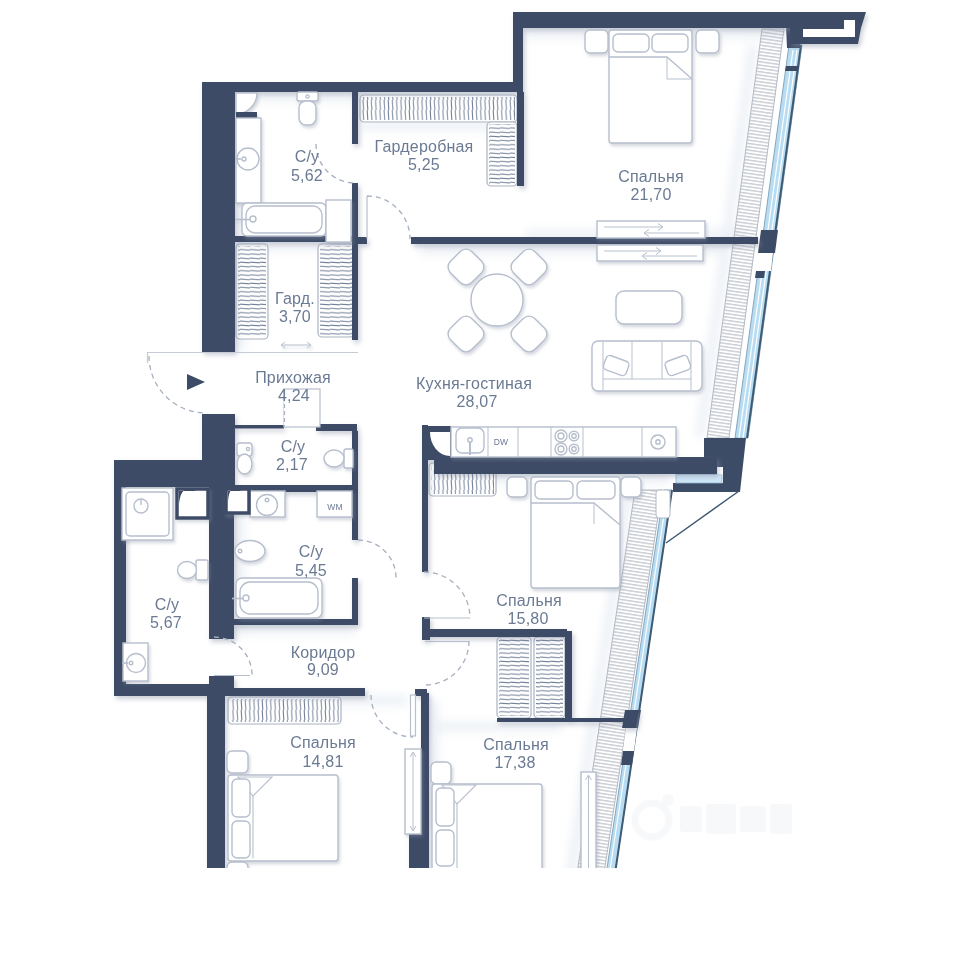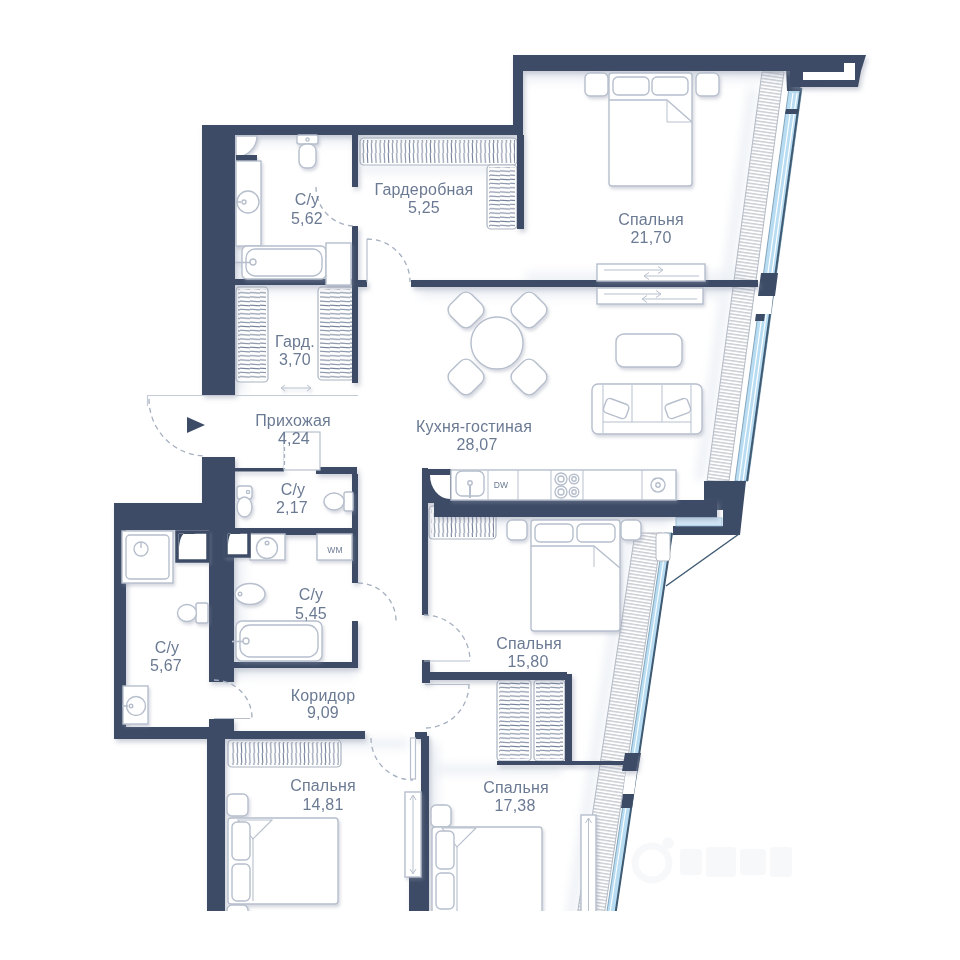--- a/index.html
+++ b/index.html
@@ -1,16 +1,16 @@
 <!DOCTYPE html>
 <html><head>
 <meta charset="utf-8">
 <style>
   html,body{margin:0;padding:0;background:#ffffff;}
-  .wrap{width:960px;height:868px;position:relative;overflow:hidden;margin-top:43px;}
+  .wrap{width:960px;height:868px;position:relative;overflow:hidden;}
   text{font-family:"Liberation Sans",sans-serif;fill:#6b7a93;}
 </style>
 </head>
 <body>
 
 <div class="wrap">
 <svg width="960" height="960" viewBox="0 0 960 960" xmlns="http://www.w3.org/2000/svg">
 <defs>
   <pattern id="hU" width="10" height="3.3" patternUnits="userSpaceOnUse" patternTransform="rotate(8)">
     <line x1="0" y1="1.6" x2="10" y2="1.6" stroke="#a9aeb8" stroke-width="0.9"></line>

